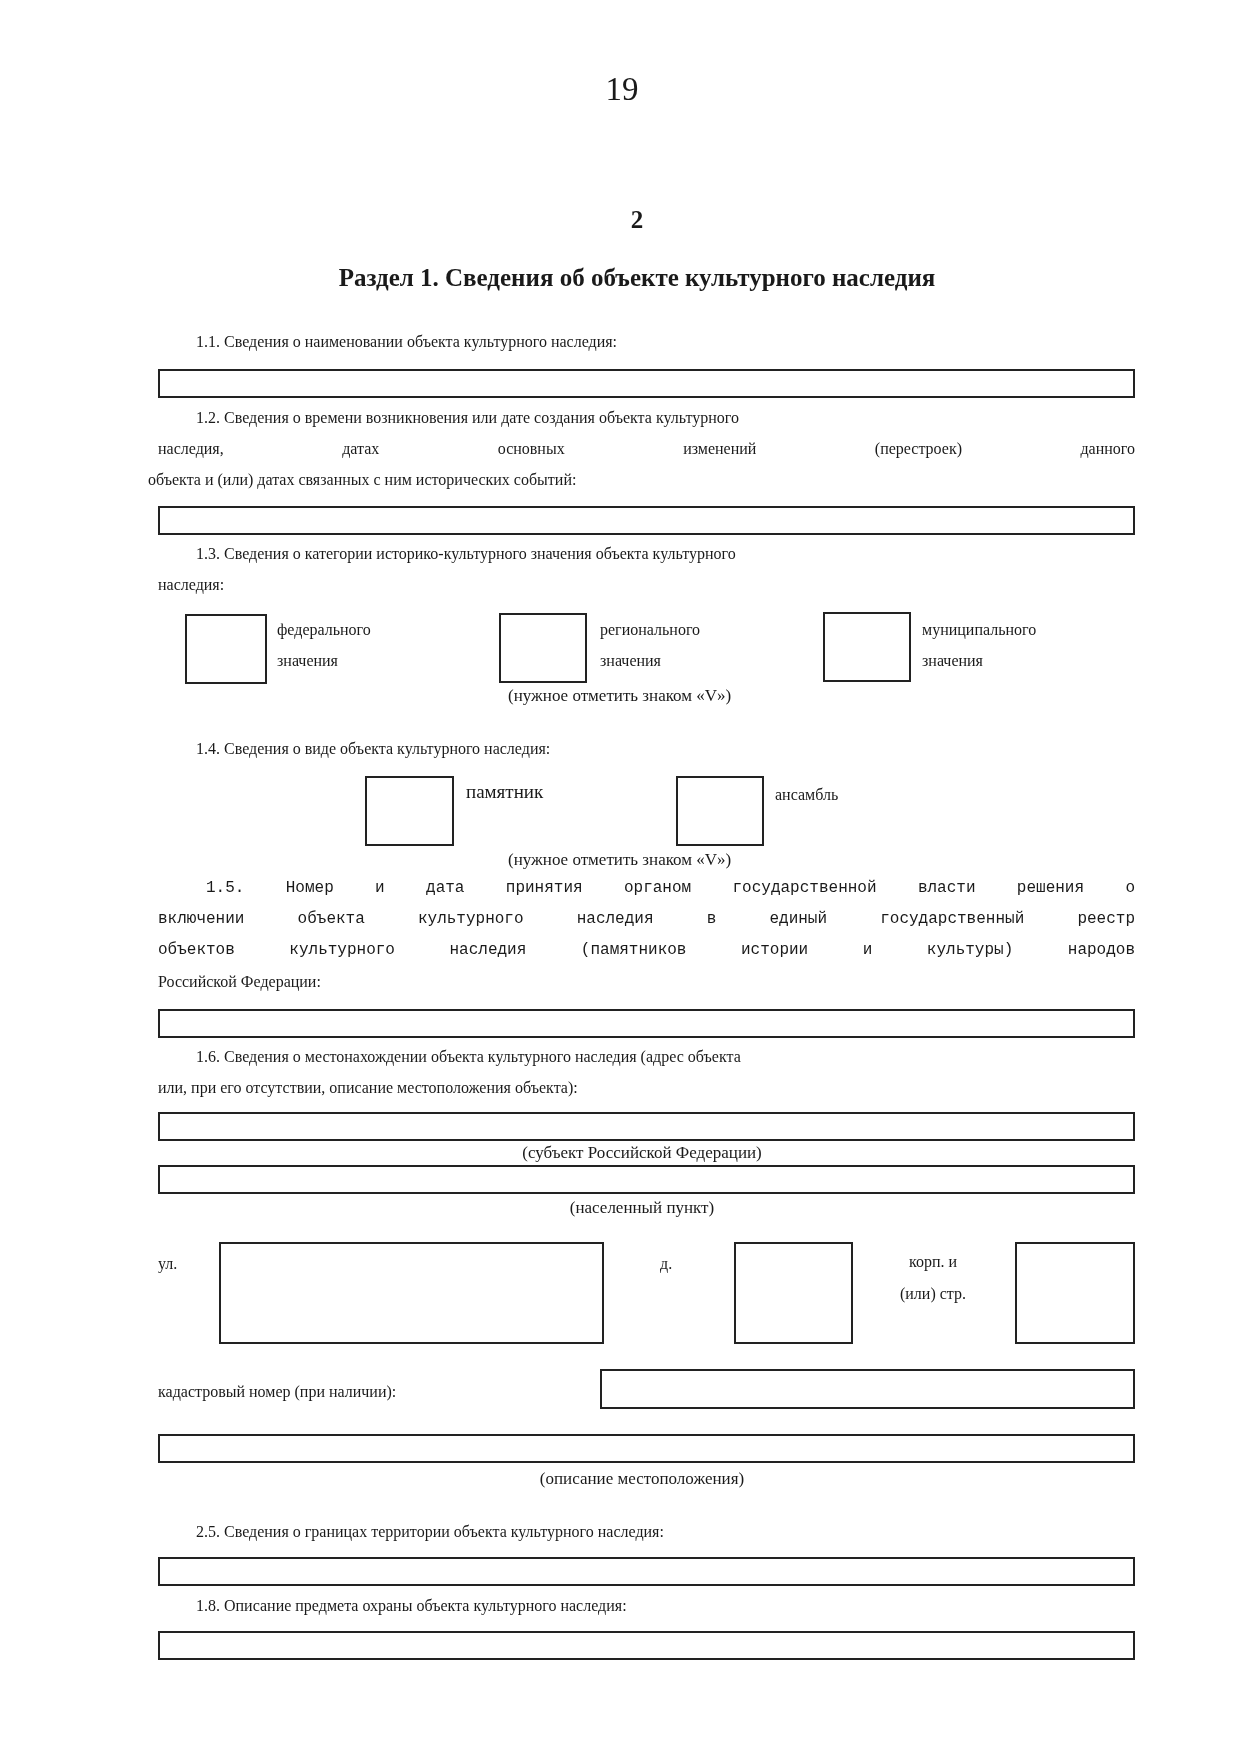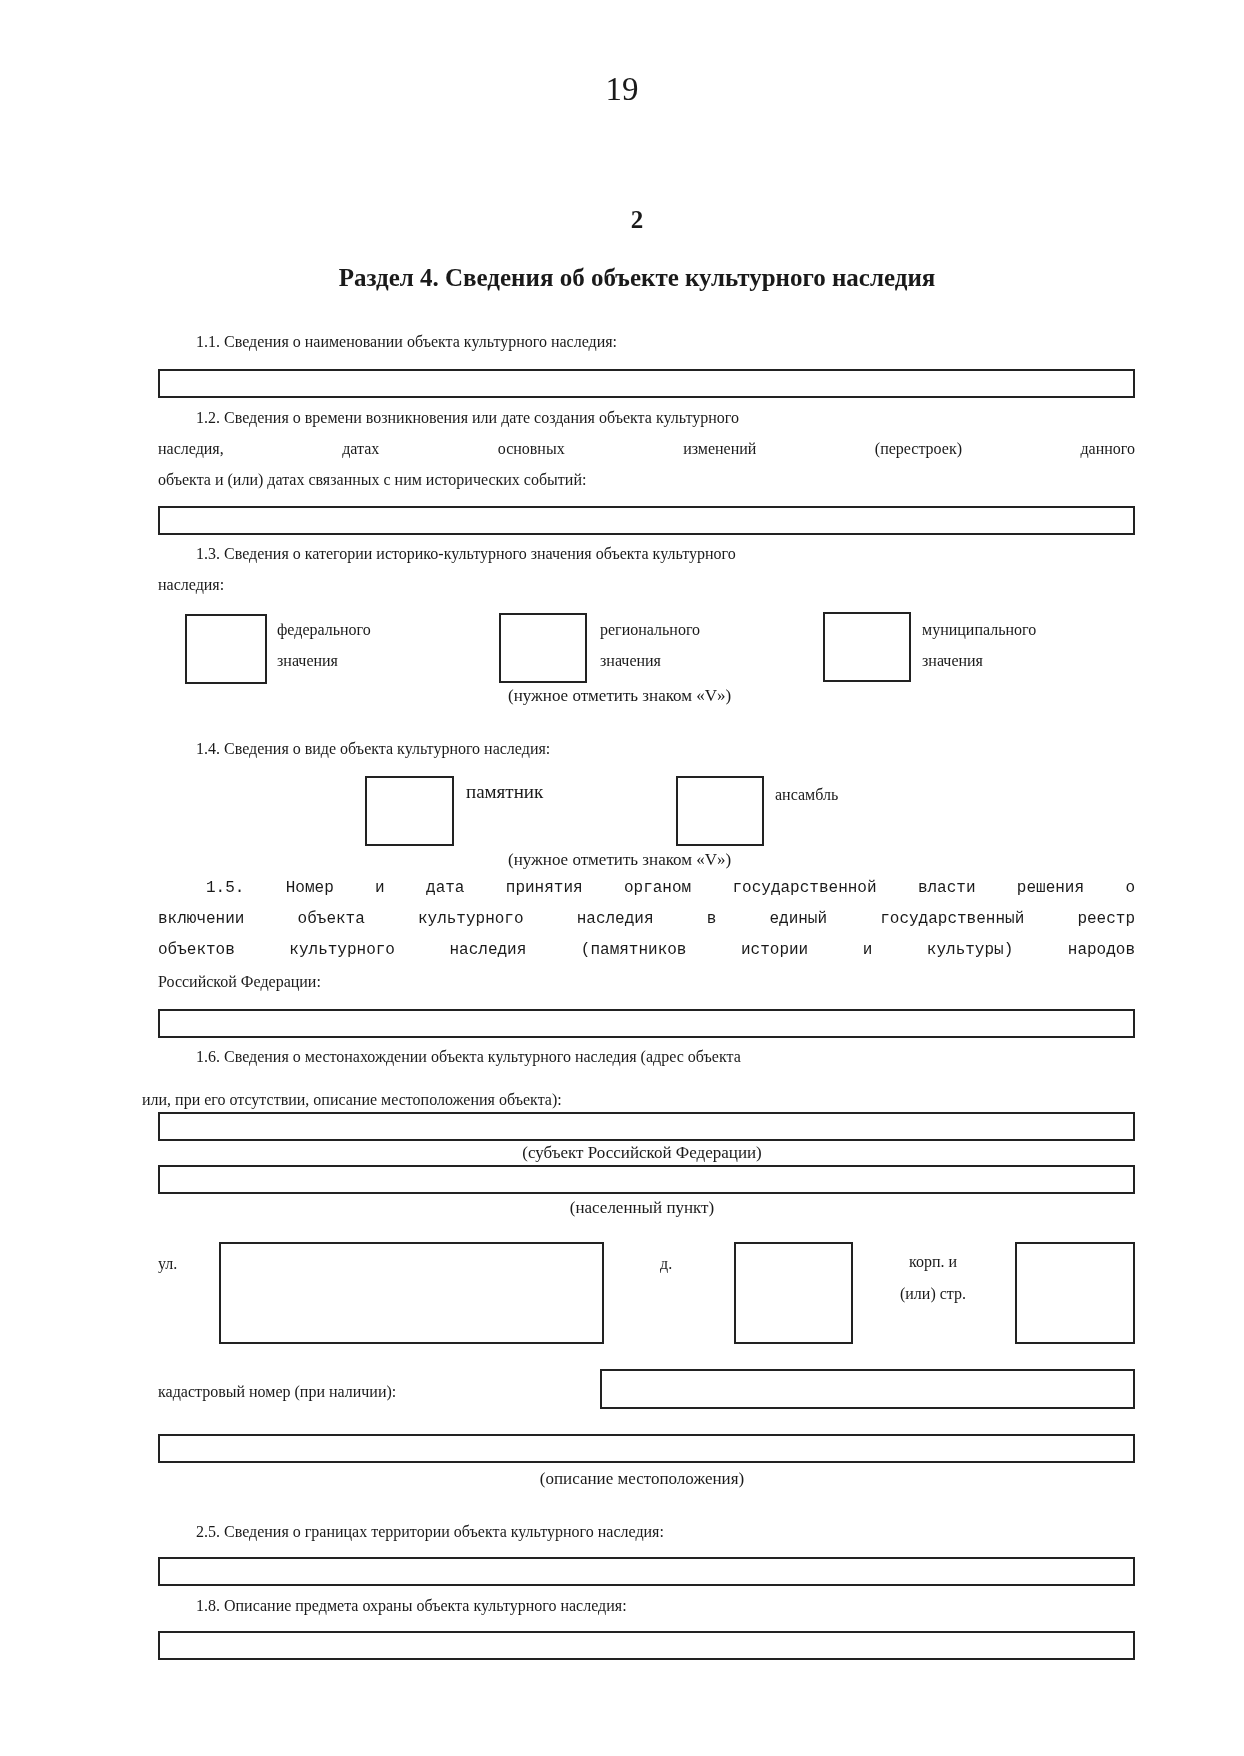--- a/index.html
+++ b/index.html
@@ -13,35 +13,35 @@
   .center { text-align: center; }
   .box { position: absolute; border: 2px solid #222; box-sizing: border-box; background: #fff; }
   .small { font-size: 17px; line-height: 20px; white-space: nowrap; }
   .just { text-align: justify; text-align-last: justify; white-space: normal; font-family: Liberation Mono, monospace; }
 </style>
 </head>
 <body>
 
 <div class="abs txt center" style="left:0;width:1244px;top:74px;font-size:33px;">19</div>
 <div class="abs txt center" style="left:0;width:1244px;top:204px;font-weight:bold;font-size:25px;padding-left:30px;box-sizing:border-box;">2</div>
-<div class="abs txt center" style="left:0;width:1244px;top:262px;font-weight:bold;font-size:25px;padding-left:30px;box-sizing:border-box;">Раздел 4. Сведения об объекте культурного наследия</div>
+<div class="abs txt center" style="left:0;width:1244px;top:262px;font-weight:bold;font-size:25px;padding-left:30px;box-sizing:border-box;">Раздел 1. Сведения об объекте культурного наследия</div>
 
 <div class="abs txt" style="left:196px;top:326px;">1.1. Сведения о наименовании объекта культурного наследия:</div>
 <div class="box" style="left:158px;top:369px;width:977px;height:29px;"></div>
 
 <div class="abs txt" style="left:196px;top:402px;width:939px;">1.2. Сведения о времени возникновения или дате создания объекта культурного</div>
 <div class="abs txt" style="left:158px;top:433px;width:977px;display:flex;justify-content:space-between;">
   <span>наследия,</span>
   <span>датах</span>
   <span>основных</span>
   <span>изменений</span>
   <span>(перестроек)</span>
   <span>данного</span>
 </div>
-<div class="abs txt" style="left:158px;top:464px;">объекта и (или) датах связанных с ним исторических событий:</div>
+<div class="abs txt" style="left:148px;top:464px;">объекта и (или) датах связанных с ним исторических событий:</div>
 <div class="box" style="left:158px;top:506px;width:977px;height:29px;"></div>
 
 <div class="abs txt" style="left:196px;top:538px;">1.3. Сведения о категории историко-культурного значения объекта культурного</div>
 <div class="abs txt" style="left:158px;top:569px;">наследия:</div>
 
 <div class="box" style="left:185px;top:614px;width:82px;height:70px;"></div>
 <div class="abs txt" style="left:277px;top:614px;">федерального</div>
 <div class="abs txt" style="left:277px;top:645px;">значения</div>
 
 <div class="box" style="left:499px;top:613px;width:88px;height:70px;"></div>
@@ -61,21 +61,21 @@
 <div class="abs txt" style="left:775px;top:779px;">ансамбль</div>
 <div class="abs small" style="left:508px;top:850px;">(нужное отметить знаком «V»)</div>
 
 <div class="abs txt just" style="left:206px;top:873px;width:929px;">1.5. Номер и дата принятия органом государственной власти решения о</div>
 <div class="abs txt just" style="left:158px;top:904px;width:977px;">включении объекта культурного наследия в единый государственный реестр</div>
 <div class="abs txt just" style="left:158px;top:935px;width:977px;">объектов культурного наследия (памятников истории и культуры) народов</div>
 <div class="abs txt" style="left:158px;top:966px;">Российской Федерации:</div>
 <div class="box" style="left:158px;top:1009px;width:977px;height:29px;"></div>
 
 <div class="abs txt" style="left:196px;top:1041px;">1.6. Сведения о местонахождении объекта культурного наследия (адрес объекта</div>
-<div class="abs txt" style="left:142px;top:1072px;margin-top:12px;">или, при его отсутствии, описание местоположения объекта):</div>
+<div class="abs txt" style="left:158px;top:1072px;">или, при его отсутствии, описание местоположения объекта):</div>
 <div class="box" style="left:158px;top:1112px;width:977px;height:29px;"></div>
 <div class="abs small" style="left:0;width:1244px;top:1143px;text-align:center;padding-left:40px;box-sizing:border-box;">(субъект Российской Федерации)</div>
 <div class="box" style="left:158px;top:1165px;width:977px;height:29px;"></div>
 <div class="abs small" style="left:0;width:1244px;top:1198px;text-align:center;padding-left:40px;box-sizing:border-box;">(населенный пункт)</div>
 
 <div class="abs txt" style="left:158px;top:1248px;">ул.</div>
 <div class="box" style="left:219px;top:1242px;width:385px;height:102px;"></div>
 <div class="abs txt" style="left:660px;top:1248px;">д.</div>
 <div class="box" style="left:734px;top:1242px;width:119px;height:102px;"></div>
 <div class="abs txt center" style="left:868px;width:130px;top:1246px;">корп. и</div>

